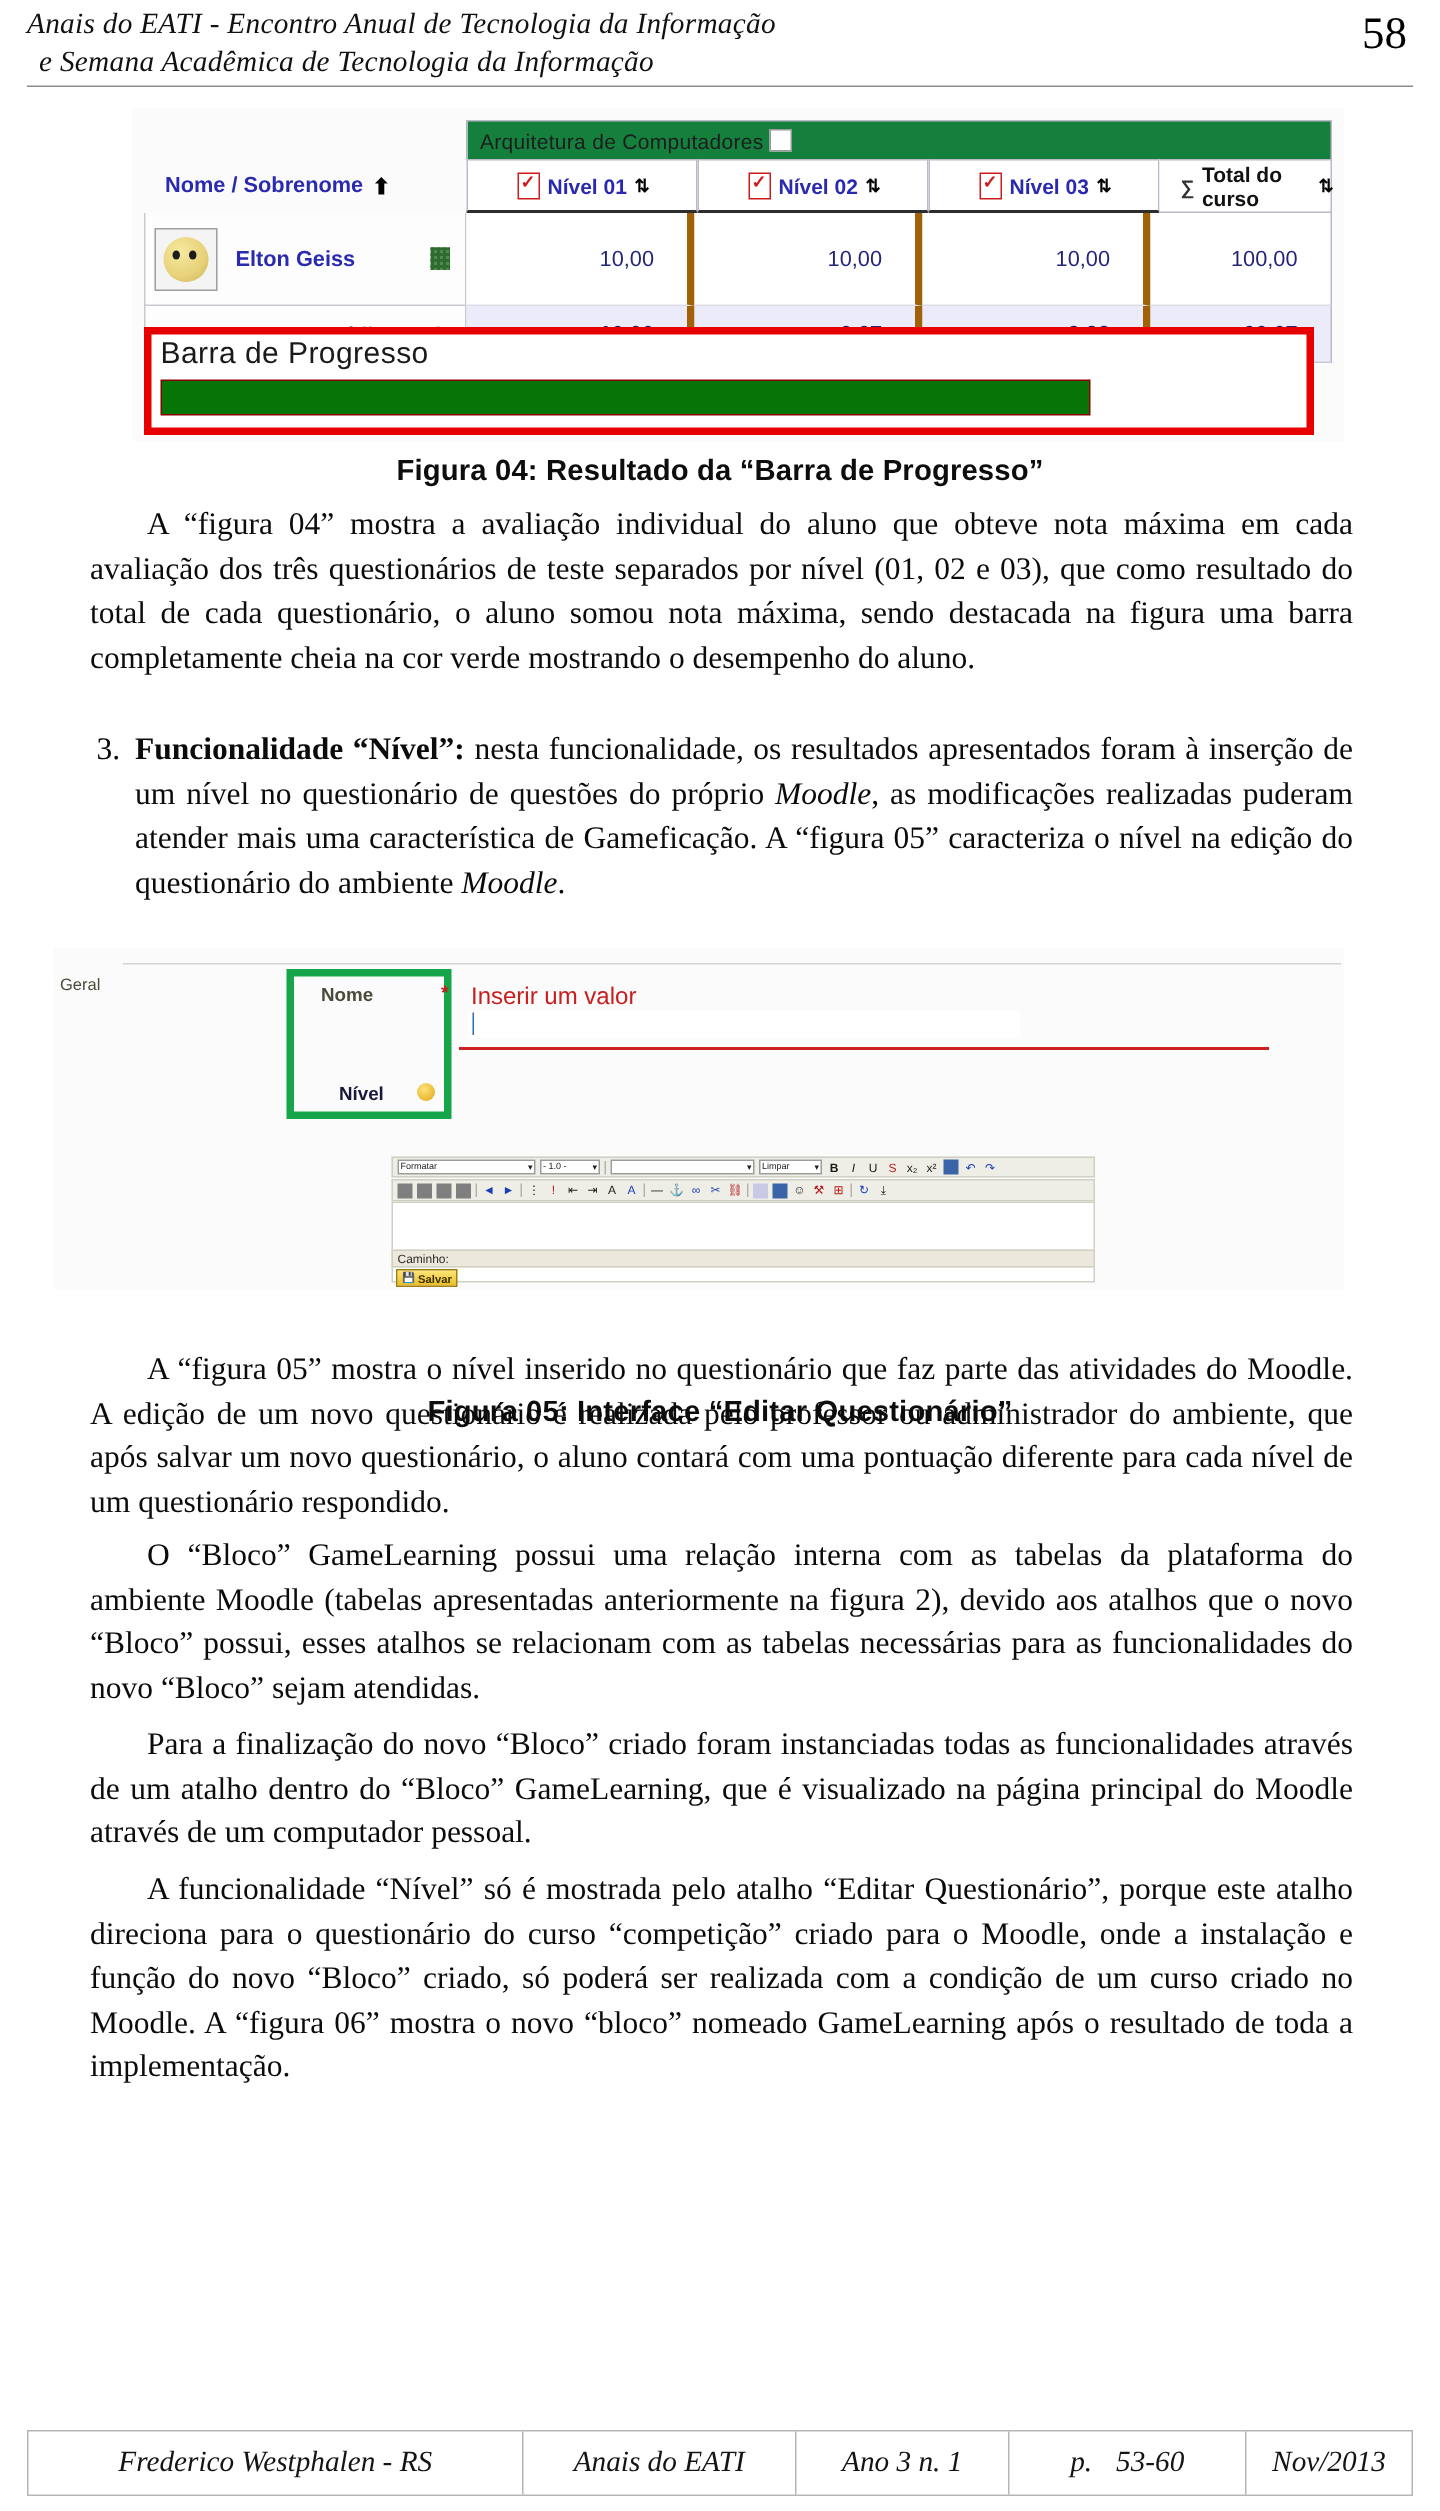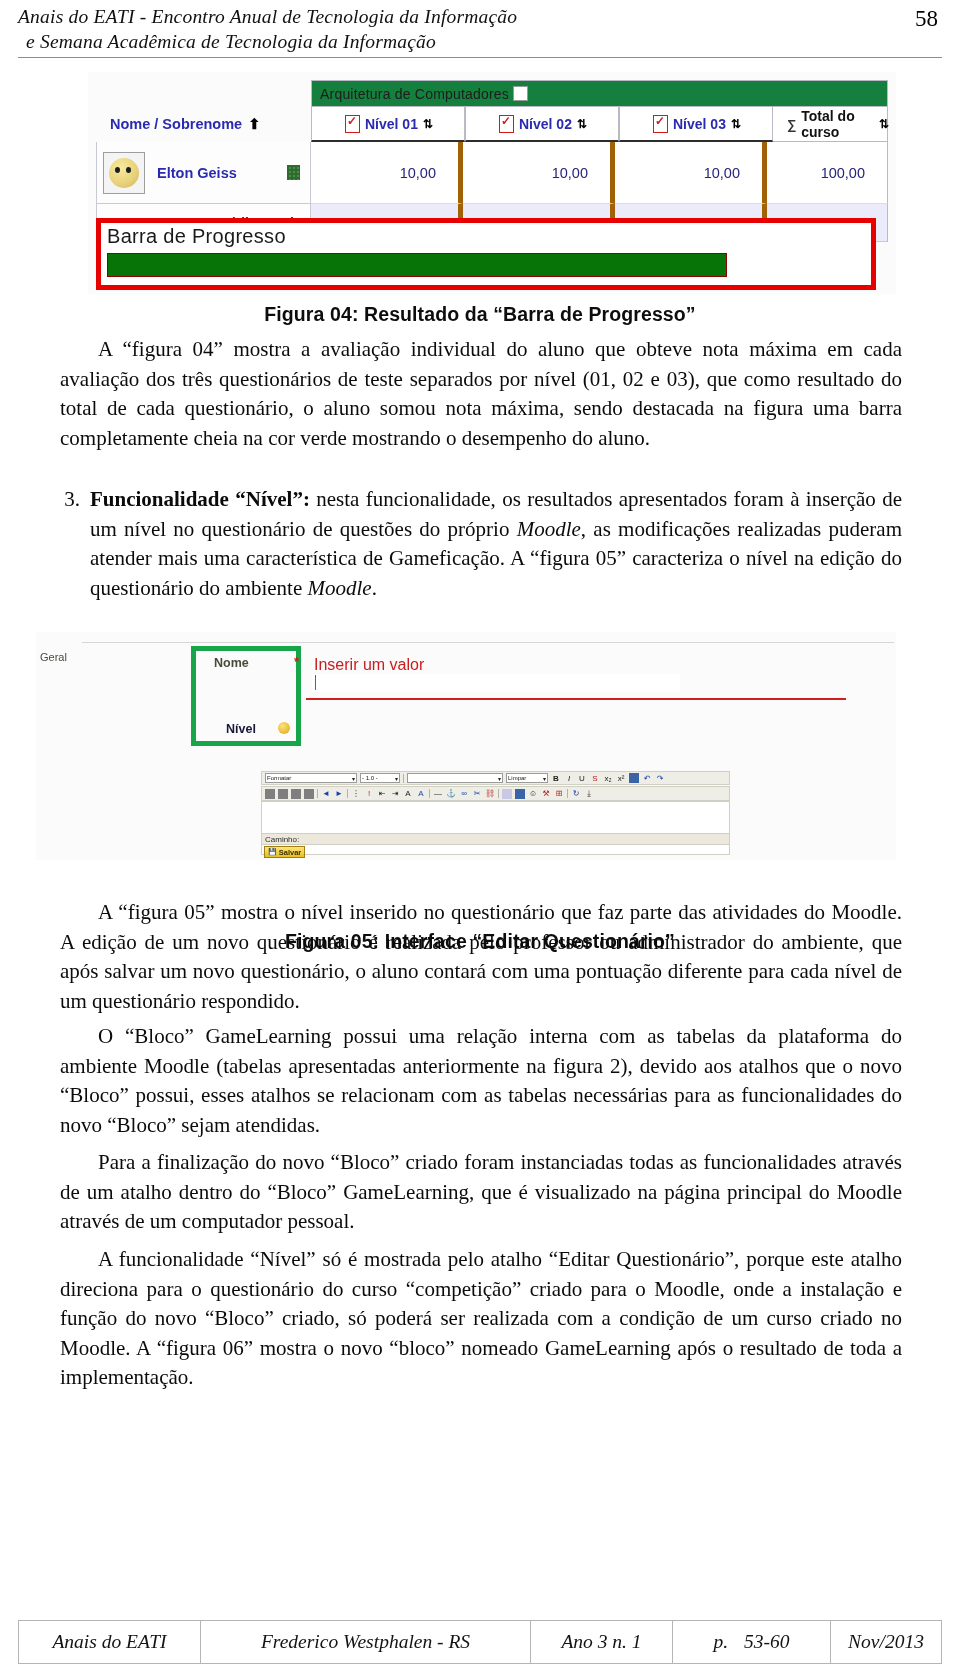--- a/index.html
+++ b/index.html
@@ -36,21 +36,21 @@
     font-size: 19.5px;
     line-height: 25px;
     letter-spacing: .2px;
     color: #111;
   }
   .rh-line2 { padding-left: 8px; }
   .rh-page {
     position: absolute;
     right: 4px;
     top: 2px;
-    font-size: 23px;
+    font-size: 30px;
     font-style: normal;
     font-family: "Liberation Serif", serif;
     text-align: right;
   }
   .rule {
     position: absolute;
     top: 57px;
     left: 18px;
     width: 924px;
     height: 1px;
@@ -787,22 +787,22 @@
 
   <div class="body-text para5">
     <p class="indent">Para a finalização do novo “Bloco” criado foram instanciadas todas as funcionalidades através de um atalho dentro do “Bloco” GameLearning, que é visualizado na página principal do Moodle através de um computador pessoal.</p>
   </div>
 
   <div class="body-text para6">
     <p class="indent">A funcionalidade “Nível” só é mostrada pelo atalho “Editar Questionário”, porque este atalho direciona para o questionário do curso “competição” criado para o Moodle, onde a instalação e função do novo “Bloco” criado, só poderá ser realizada com a condição de um curso criado no Moodle. A “figura 06” mostra o novo “bloco” nomeado GameLearning após o resultado de toda a implementação.</p>
   </div>
 
   <div class="footer">
+    <div class="fcell f-city">Frederico Westphalen - RS</div>
     <div class="fcell f-anais">Anais do EATI</div>
-    <div class="fcell f-city">Frederico Westphalen - RS</div>
     <div class="fcell f-ano">Ano 3 n. 1</div>
     <div class="fcell f-pages">
       <span class="f-p-label">p.</span>
       <span>53-60</span>
     </div>
     <div class="fcell f-date">Nov/2013</div>
   </div>
 
 </div>
 

